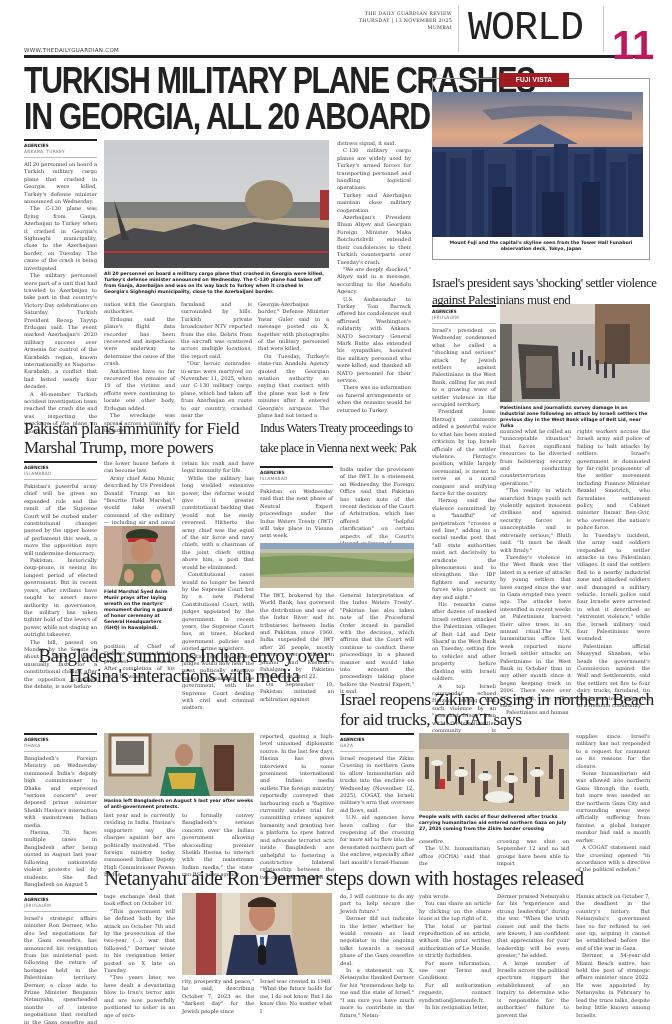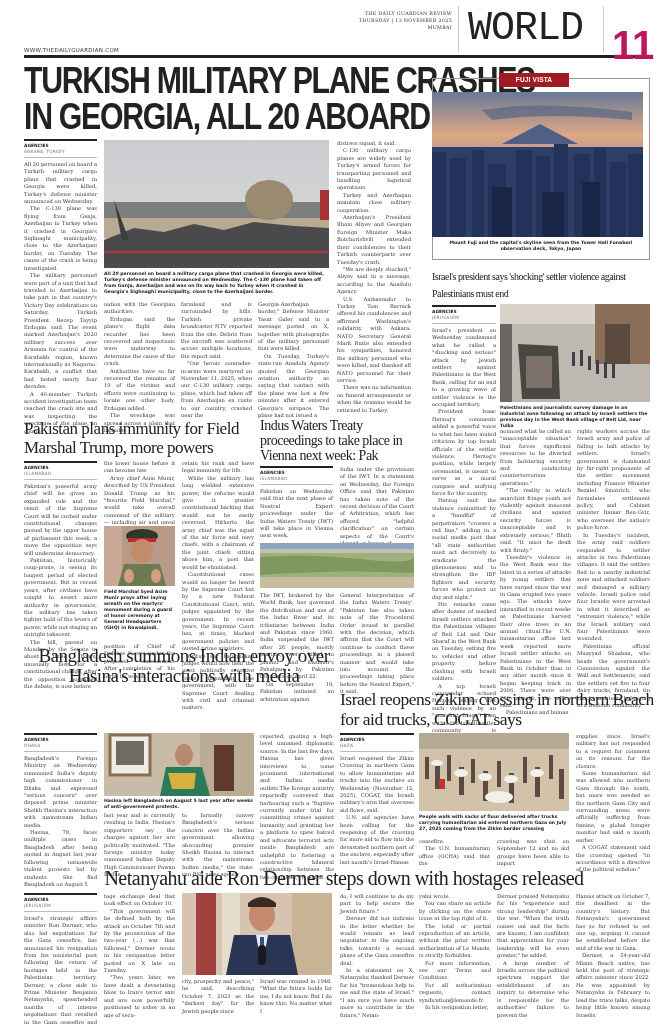--- a/index.html
+++ b/index.html
@@ -134,21 +134,21 @@
     </g>
     <g fill="#1a2648">
         <rect x="60" y="95" width="20" height="50"></rect>
         <rect x="110" y="100" width="22" height="45"></rect>
         <rect x="150" y="90" width="18" height="55"></rect>
       </g>
   </svg>
 </div>
 <div class="abs caption" style="left:436px;top:240px;width:210px;text-align:center;">Mount Fuji and the capital's skyline seen from the Tower Hall Funabori observation deck, Tokyo, Japan</div>
 
-<div class="abs hl-serif" style="left:432px;top:268px;width:230px;font-size:10px;line-height:17px;">Israel's president says 'shocking' settler violence against Palestinians must end</div>
+<div class="abs hl-serif" style="left:432px;top:274px;width:230px;font-size:13px;line-height:17px;">Israel's president says 'shocking' settler violence against Palestinians must end</div>
 <div class="abs" style="left:432px;top:305px;width:64px;">
   <div class="byline byline-wrap">
     <div class="agency">AGENCIES</div>
     <div class="place">JERUSALEM</div>
   </div>
   <div class="col">
     <p class="first">Israel's president on Wednesday condemned what he called a "shocking and serious" attack by Jewish settlers against Palestinians in the West Bank, calling for an end to a growing wave of settler violence in the occupied territory.</p>
     <p>President Isaac Herzog's comments added a powerful voice to what has been muted criticism by top Israeli officials of the settler violence. Herzog's position, while largely ceremonial, is meant to serve as a moral compass and unifying force for the country.</p>
     <p>Herzog said the violence committed by a "handful" of perpetrators "crosses a red line," adding in a social media post that "all state authorities must act decisively to eradicate the phenomenon and to strengthen the IDF fighters and security forces who protect us day and night."</p>
     <p>His remarks came after dozens of masked Israeli settlers attacked the Palestinian villages of Beit Lid and Deir Sharaf in the West Bank on Tuesday, setting fire to vehicles and other property before clashing with Israeli soldiers.</p>
@@ -220,21 +220,21 @@
 <div class="abs col" style="left:104px;top:643px;width:71px;">
   <p class="first">position of Chief of Defense Forces under the proposed amendment. After completion of his term, he would</p>
 </div>
 <div class="abs col" style="left:182px;top:460px;width:72px;">
   <p class="first">retain his rank and have legal immunity for life.</p>
   <p>While the military has long wielded extensive power, the reforms would give it greater constitutional backing that would not be easily reversed. Hitherto the army chief was the equal of the air force and navy chiefs, with a chairman of the joint chiefs sitting above him, a post that would be eliminated.</p>
   <p>Constitutional cases would no longer be heard by the Supreme Court but by a new Federal Constitutional Court, with judges appointed by the government. In recent years, the Supreme Court has, at times, blocked government policies and ousted prime ministers.</p>
   <p>Critics say handpicked judges would now hear the most politically sensitive cases impacting the government, with the Supreme Court dealing with civil and criminal matters.</p>
 </div>
 
-<div class="abs hl-serif" style="left:260px;top:418px;width:165px;font-size:14px;line-height:15px;">Indus Waters Treaty proceedings to take place in Vienna next week: Pak</div>
+<div class="abs hl-serif" style="left:260px;top:418px;width:165px;font-size:12px;line-height:20px;">Indus Waters Treaty proceedings to take place in Vienna next week: Pak</div>
 <div class="abs" style="left:260px;top:466px;width:73px;">
   <div class="byline byline-wrap">
     <div class="agency">AGENCIES</div>
     <div class="place">ISLAMABAD</div>
   </div>
   <div class="col">
     <p class="first">Pakistan on Wednesday said that the next phase of Neutral Expert proceedings under the Indus Waters Treaty (IWT) will take place in Vienna next week.</p>
   </div>
 </div>
 <div class="abs col" style="left:340px;top:466px;width:74px;">

